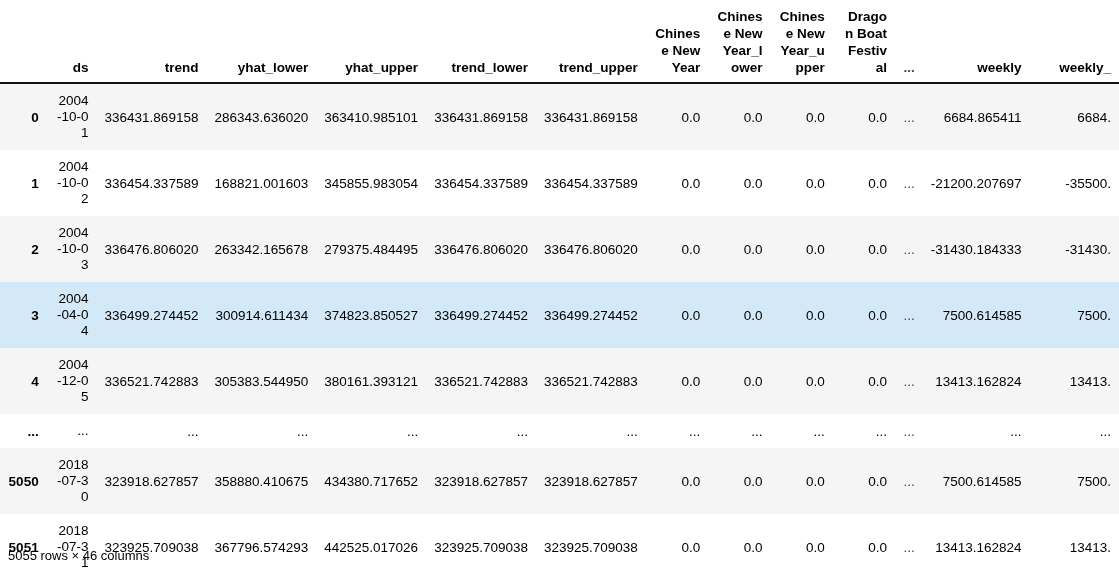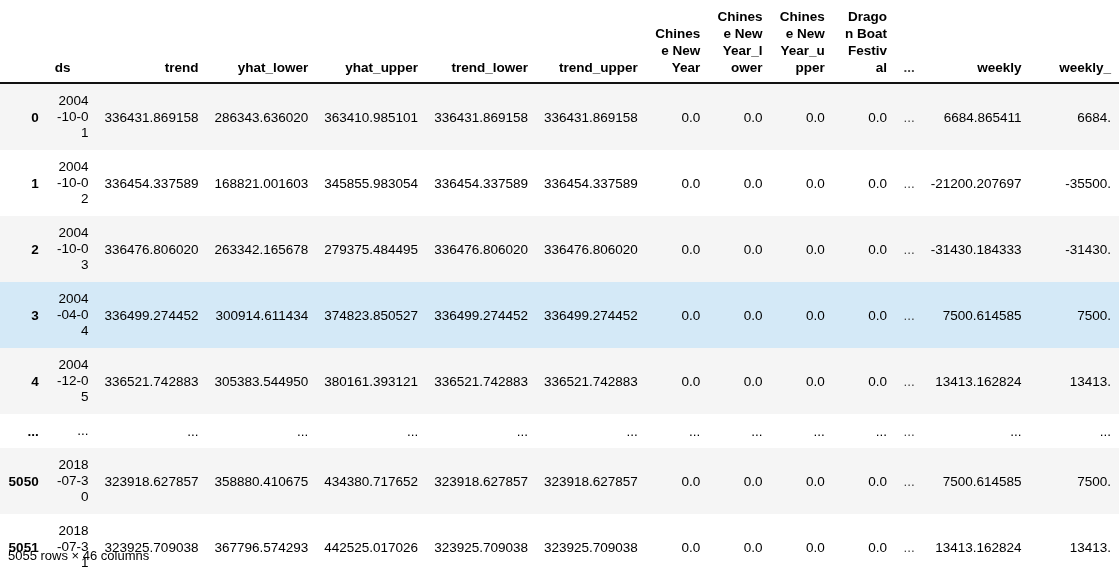--- a/index.html
+++ b/index.html
@@ -126,21 +126,21 @@
         <col class="c-hol">
         <col class="c-hol">
       <col class="c-dots">
       <col class="c-wk">
         <col class="c-wk2">
     </colgroup>
 
     <thead>
       <tr>
         <th></th>
-        <th class="cell-ds" style="text-align:left;">ds</th>
+        <th class="cell-ds" style="text-align:right;">ds</th>
         <th>trend</th>
         <th>yhat_lower</th>
         <th>yhat_upper</th>
         <th>trend_lower</th>
         <th>trend_upper</th>
         <th>Chinese New Year</th>
         <th>Chinese New Year_lower</th>
         <th>Chinese New Year_upper</th>
         <th>Dragon Boat Festival</th>
         <th class="ell">...</th>

